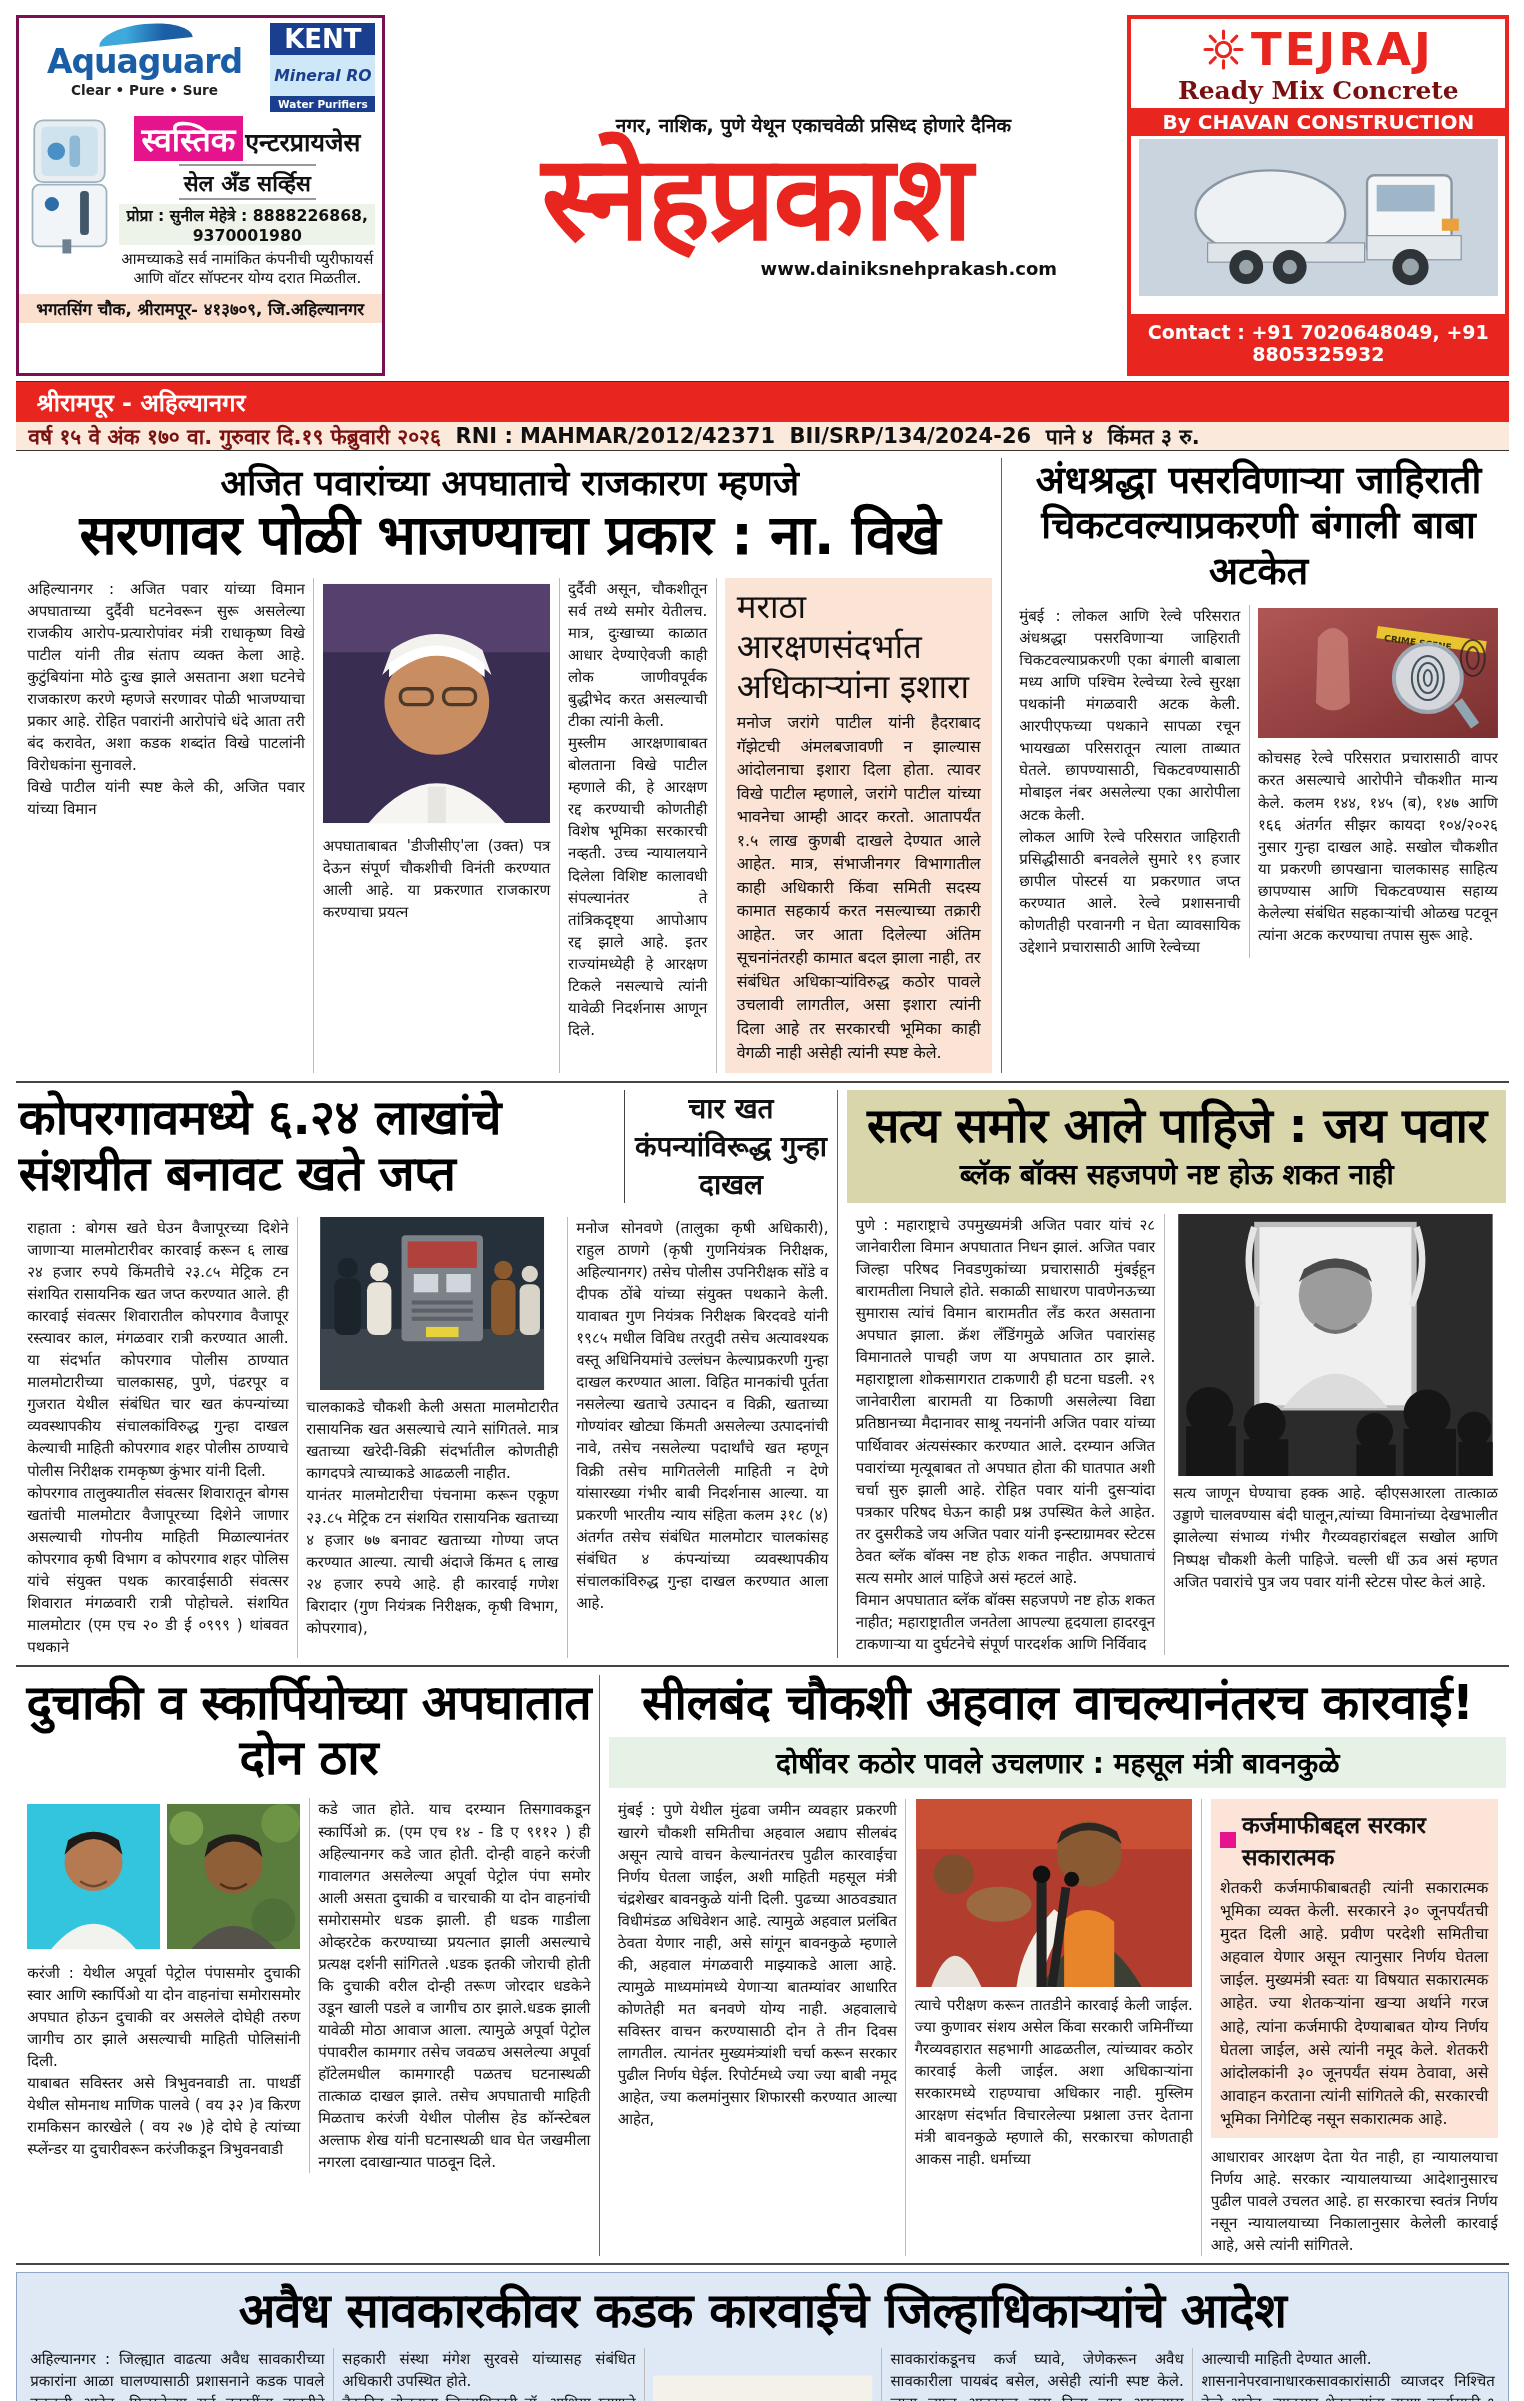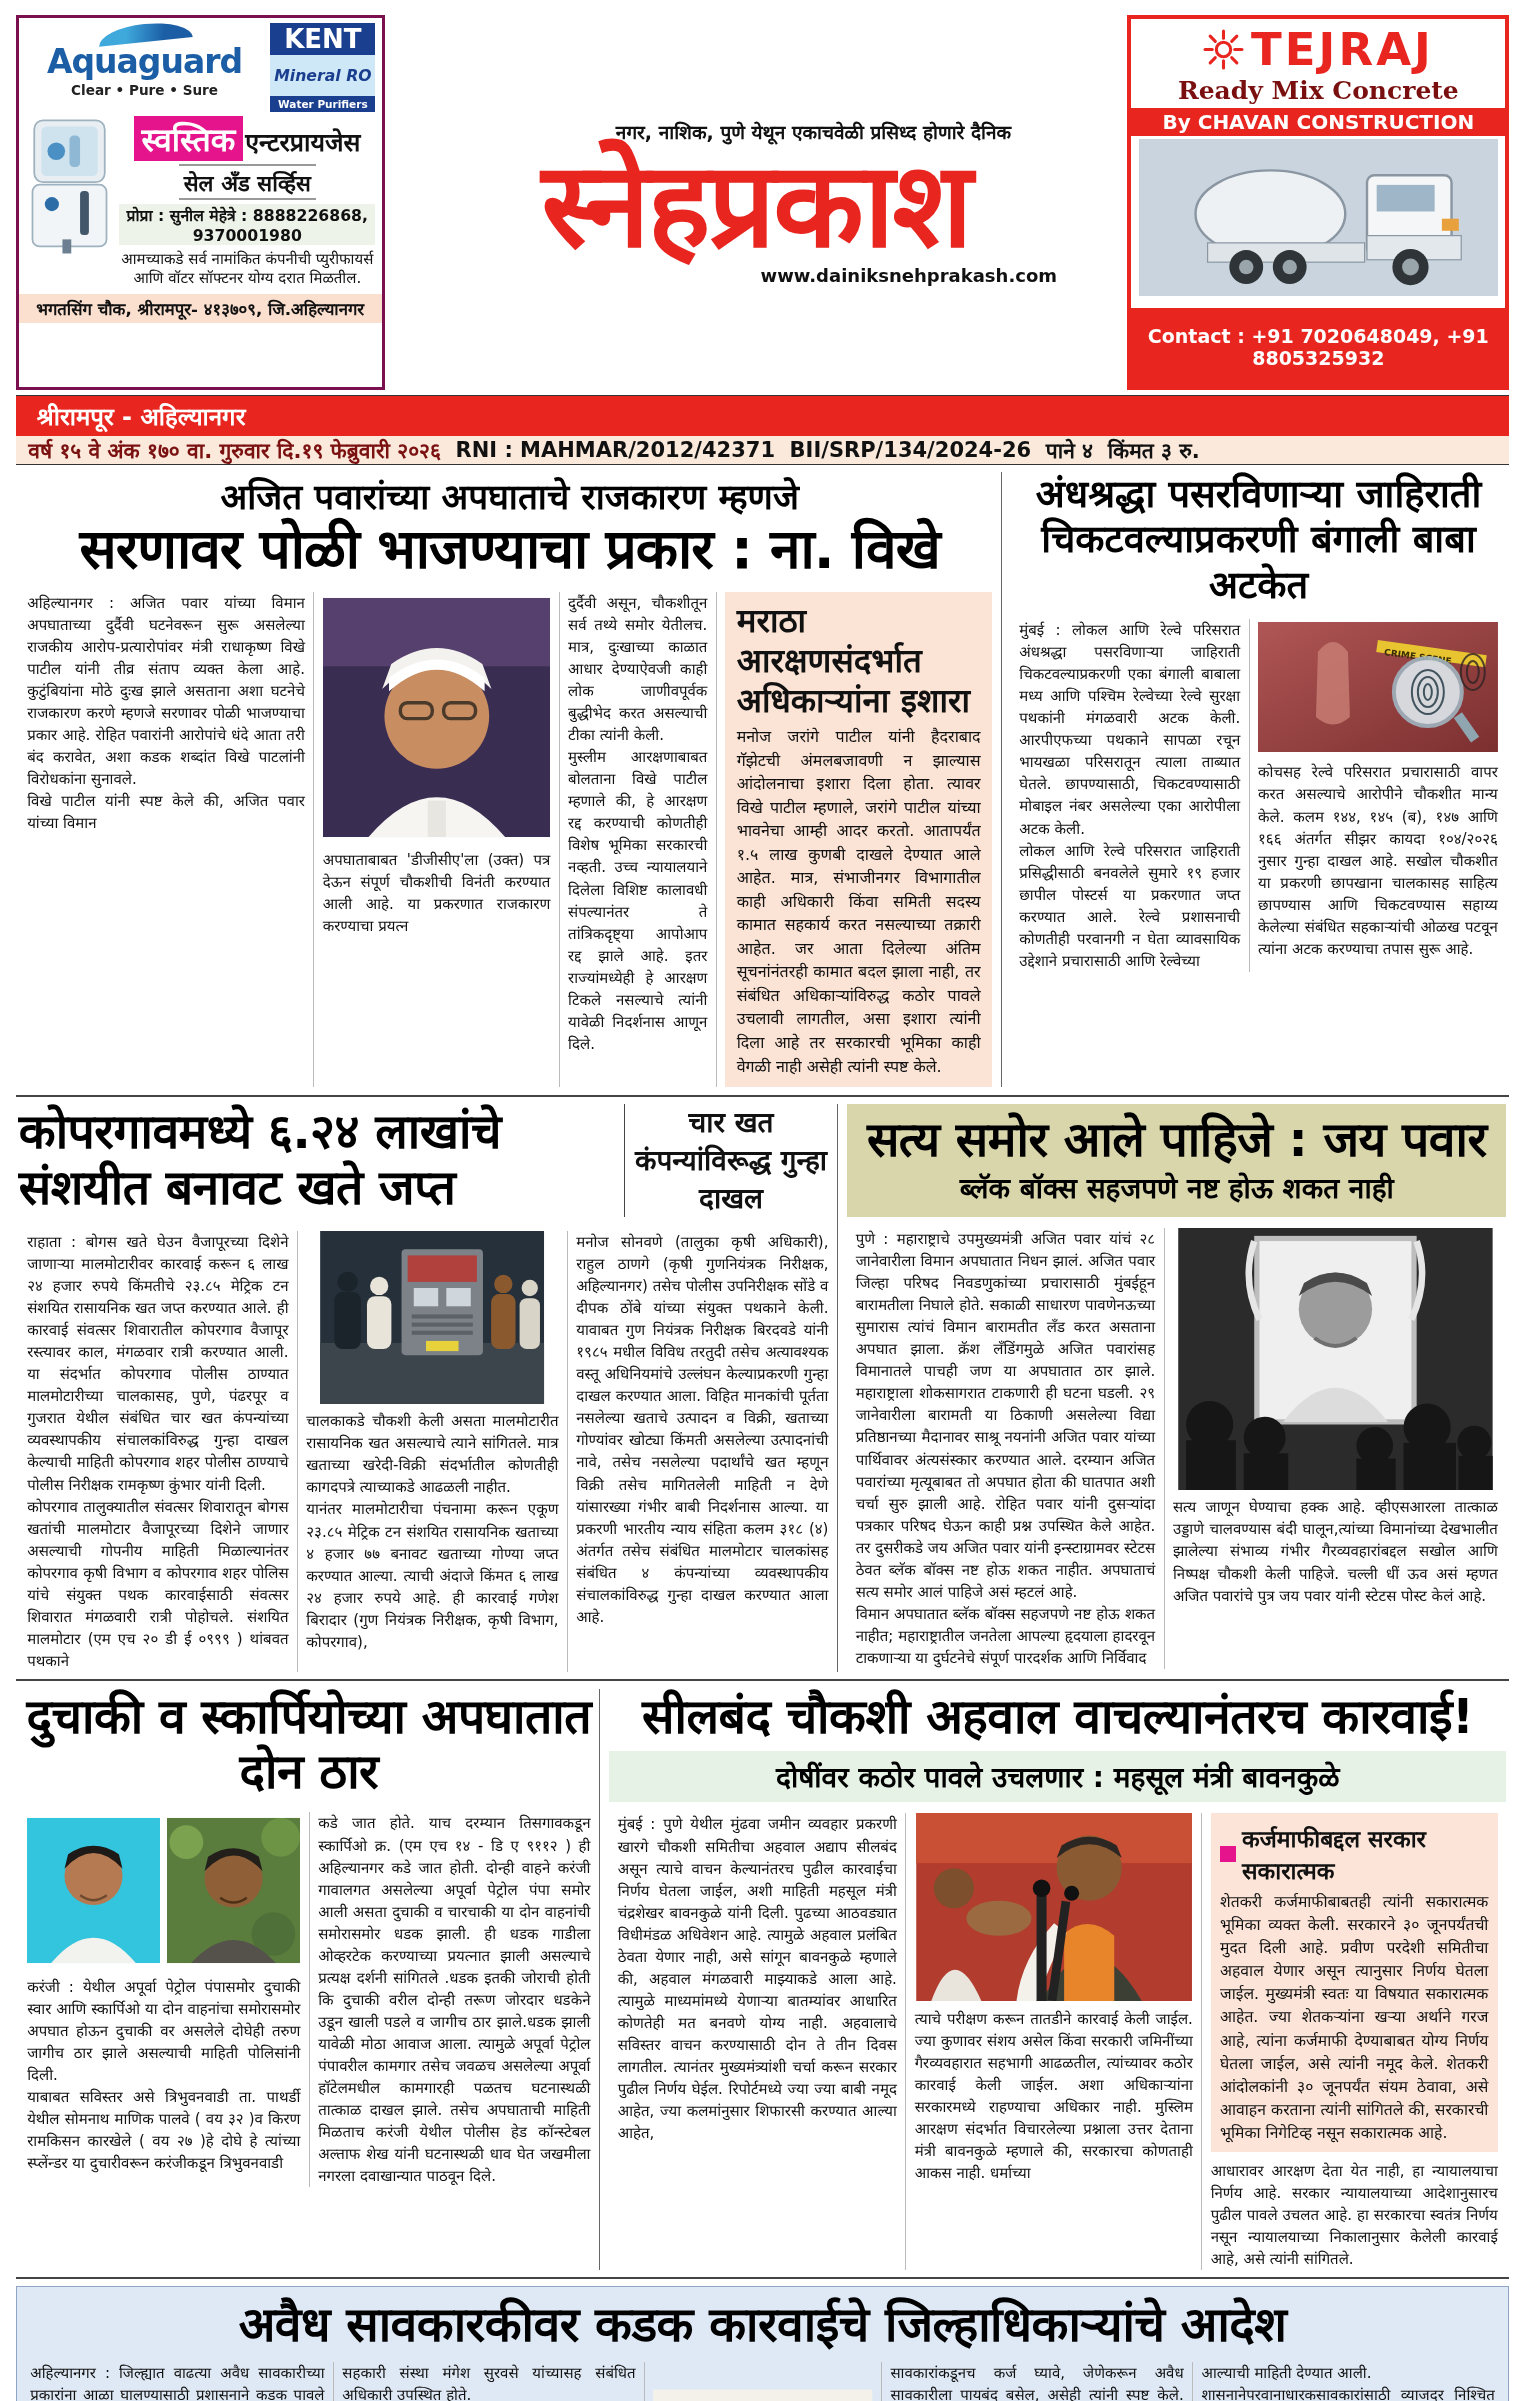--- a/index.html
+++ b/index.html
@@ -32,21 +32,21 @@
   .mast-tagline { font-size:19px; font-weight:bold; color:#111; margin-left:115px; }
   .mast-title { font-size:118px; line-height:1.02; font-weight:bold; color:#e8251f; letter-spacing:-2.1px; }
   .mast-site { font-size:18px; font-weight:bold; text-align:right; margin-right:63px; }
   .ad-tejraj { width:382px; border:4.2px solid #e8251f; padding:4.2px 7.3px; text-align:center; display:flex; flex-direction:column; }
   .tej-head { display:flex; align-items:center; justify-content:center; gap:7.3px; }
   .sun-icon { width:41px; height:41px; flex:none; }
   .tej-brand { font-size:45px; font-weight:bold; color:#e8251f; letter-spacing:3.1px; }
   .tej-line1 { font-size:25px; font-weight:bold; color:#7a0f0f; font-family:"DejaVu Serif", serif; }
   .tej-line2 { background:#e8251f; color:#fff; font-size:20px; font-weight:bold; padding:2.1px 0; margin:3.1px -7.3px; }
   .truck-img { width:100%; height:157px; background:linear-gradient(#dfe7ee,#b9c6d2); display:block; }
-  .tej-contact { background:#e8251f; color:#fff; font-size:19px; font-weight:bold; padding:17px 0; margin:12px -7.3px -4.2px; }
+  .tej-contact { background:#e8251f; color:#fff; font-size:19px; font-weight:bold; padding:7px 0; margin:18px -7.3px -4.2px; }
 
   
   .dateline { display:flex; margin-top:5.2px; border-top:1.6px solid #333; border-bottom:1.6px solid #333;flex-direction:column; }
   .edition { background:#e8251f; color:#fff; font-size:24px; font-weight:bold; padding:3.1px 21px; white-space:nowrap; }
   .issue { flex:1; background:#fbeadc; font-size:21px; font-weight:bold; display:flex; gap:14.6px; align-items:center; padding:0 12.6px; white-space:nowrap; overflow:hidden; }
   .issue-main { color:#7a1010; }
 
   
   .section { border-bottom:2.1px solid #444; padding:7.3px 3.1px; }
   .cols { display:flex; gap:0; }
@@ -60,21 +60,21 @@
   .row-split > .left-part { flex:1; }
   .row-split > .right-part { border-left:1.6px solid #666; }
 
   .kicker { font-size:35px; }
   .headline-xl { font-size:55px; line-height:1.1; letter-spacing:-1px; }
   .headline-lg { font-size:48px; line-height:1.16; letter-spacing:-0.5px; }
   .headline-md { font-size:38px; line-height:1.2; }
   .subhead { font-size:28px; }
 
   .box-peach { background:#fbe3d5; padding:9.4px 11.5px; }
-  .box-peach .box-title { font-size:33px; font-weight:bold; line-height:1.2; margin-bottom:5.2px; }
+  .box-peach .box-title { font-size:33px; font-weight:normal; line-height:1.2; margin-bottom:5.2px; }
   .khaki { background:#d9d6ac; padding:8.4px 5.2px 10.5px; }
   .greenbar { background:#e7f2e7; padding:5.2px 0 7.3px; }
   .sideheadbox { border-left:1.6px solid #444; display:flex; align-items:center;justify-content:center; }
   .sideheadbox .inner { font-size:28px; font-weight:bold; text-align:center; width:100%; line-height:1.35; }
   .pinkbox { background:#fce5d8; padding:8.4px 9.4px; margin-bottom:7.3px; }
   .pinkbox .pb-title { font-size:23px; font-weight:bold; margin-bottom:4.2px; display:flex; gap:6.3px; align-items:center;}
   .pb-bullet { width:15.7px; height:15.7px; background:#e5148c; display:inline-block; flex:none; }
   .pinkbox .body-txt { font-size:15.7px; }
 
   .bluewrap { background:#dfe9f5; border:1.6px solid #8fa6c4; padding:9.4px 5.2px; margin-top:7.3px; }

